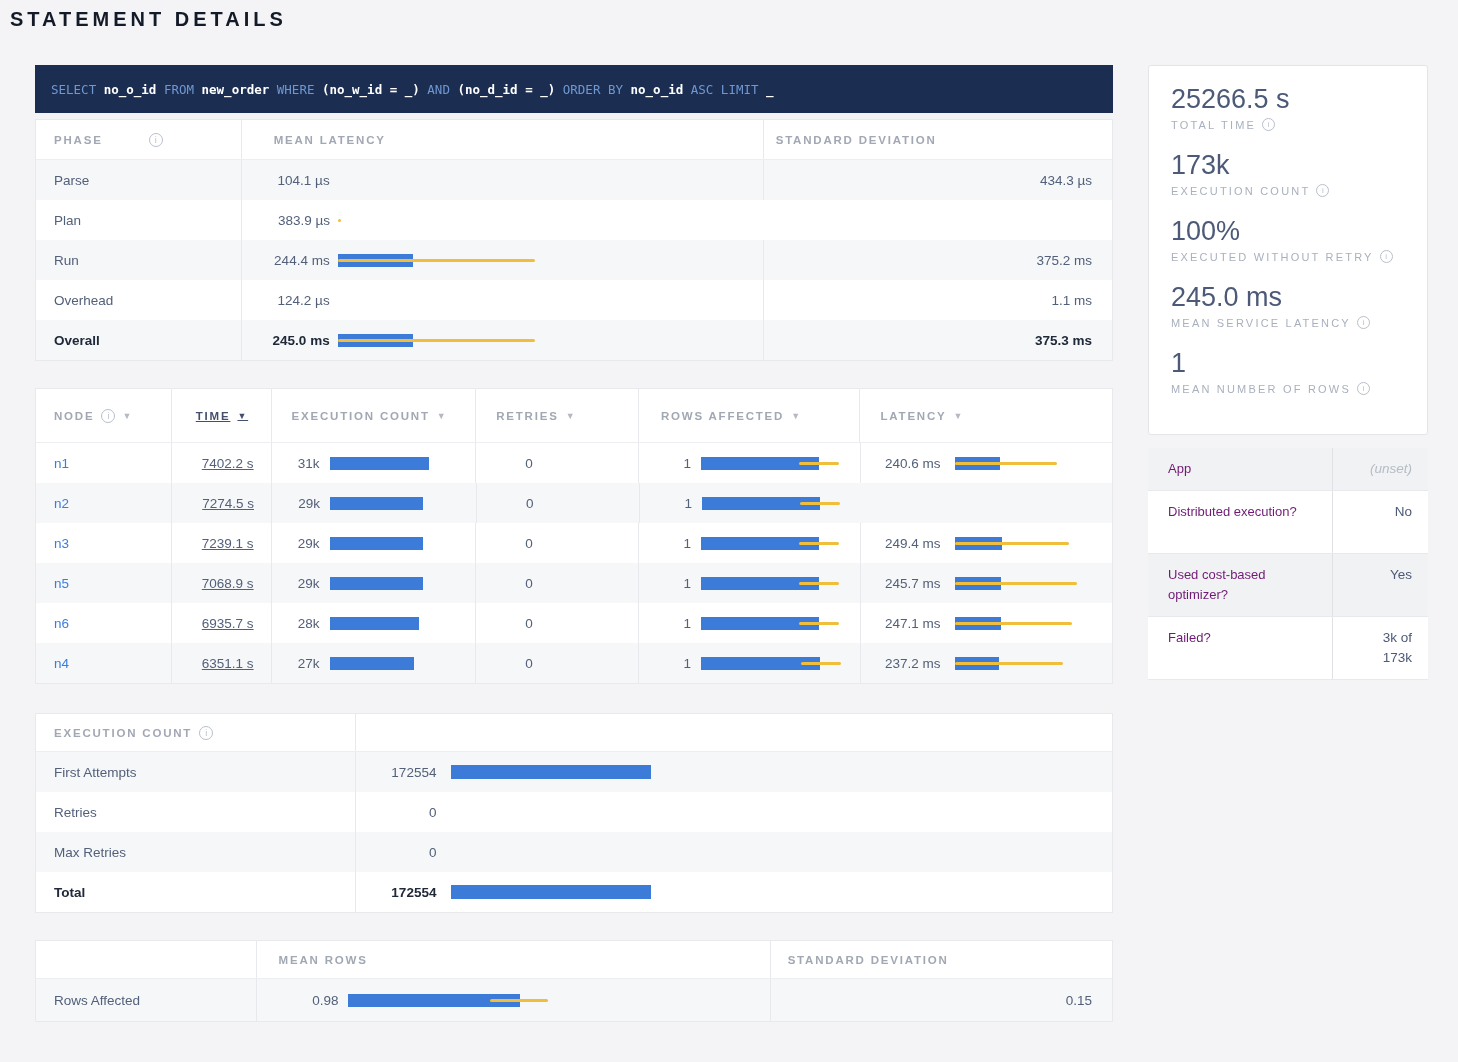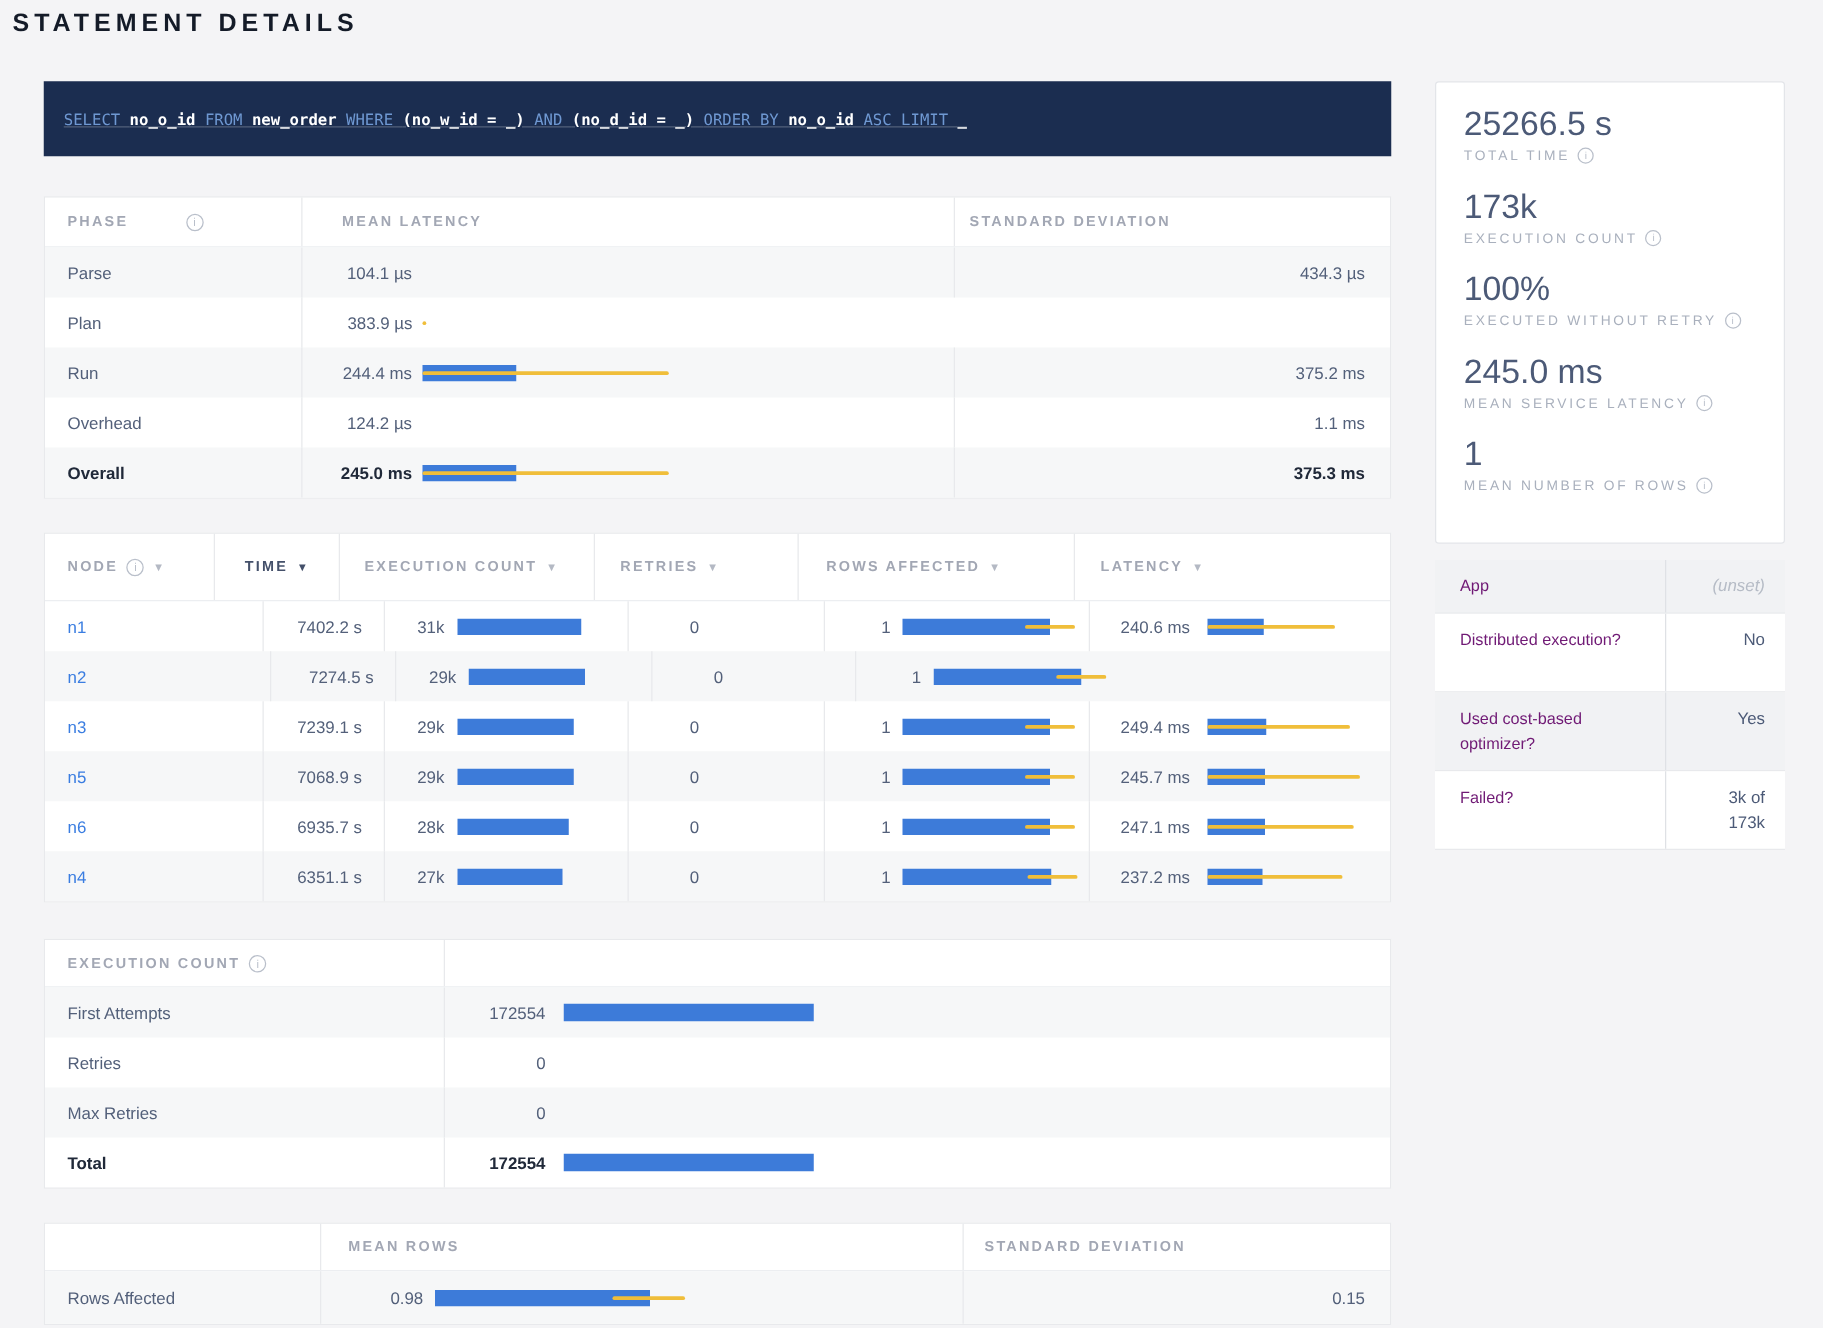--- a/index.html
+++ b/index.html
@@ -26,23 +26,23 @@
   .page-title{
     position:absolute;left:10px;top:8px;
     font-size:20px;font-weight:700;letter-spacing:4px;
     color:#141b28;
   }
   .main-col{position:absolute;left:35px;top:65px;width:1078px;}
   .side-col{position:absolute;left:1148px;top:65px;width:280px;}
 
   
   .sql-box{
-    height:60px;background:var(--navy);
+    height:48px;background:var(--navy);
     display:flex;align-items:center;
-    padding:0 16px;margin-bottom:32px;text-decoration:underline;
+    padding:0 16px;margin-bottom:6px;
   }
   .sql-text{
     font-family:"DejaVu Sans Mono","Liberation Mono",monospace;
     font-size:12.5px;color:#fff;white-space:nowrap;
   }
   .sql-text .kw{color:var(--kw-blue);}
   .sql-text .id{color:#ffffff;font-weight:bold;}
 
   
   .table{background:#fff;border:1px solid var(--border);}
@@ -83,31 +83,31 @@
   .phase-table{margin-bottom:27px;}
   .phase-table .val{width:88px;}
   .phase-table .track{margin-left:8px;margin-right:22px;}
   .phase-table .th.col-p2{padding-left:32px;}
   .phase-table .th.col-p3{padding-left:12px;}
 
   
   .node-table{margin-bottom:29px;}
   .node-table .thead{height:54px;}
   .col-n1{width:135px;padding-left:18px;}
-  .col-n2{width:100px;}
+  .col-n2{width:100px;text-decoration:underline;}
   .col-n3{width:205px;}
   .col-n4{width:163px;}
   .col-n5{width:222px;}
   .col-n6{width:253px;}
   .th.col-n2{padding-left:24px;}
   .th.col-n3{padding-left:20px;}
   .th.col-n4{padding-left:20px;}
   .th.col-n5{padding-left:22px;}
   .th.col-n6{padding-left:20px;}
-  .td.col-n2{justify-content:flex-end;padding-right:17px;margin-left:45px;}
+  .td.col-n2{justify-content:flex-end;padding-right:17px;}
   .td.col-n4{padding-left:49px;}
   .node-table .col-n3 .val{width:48px;}
   .node-table .col-n3 .track{margin-left:10px;margin-right:12px;}
   .node-table .col-n5 .val{width:52px;}
   .node-table .col-n5 .track{margin-left:10px;margin-right:12px;}
   .node-table .col-n6 .val{width:80px;}
   .node-table .col-n6 .track{margin-left:14px;margin-right:14px;}
   .node-link{color:var(--link-blue);text-decoration:none;cursor:pointer;}
 
   

